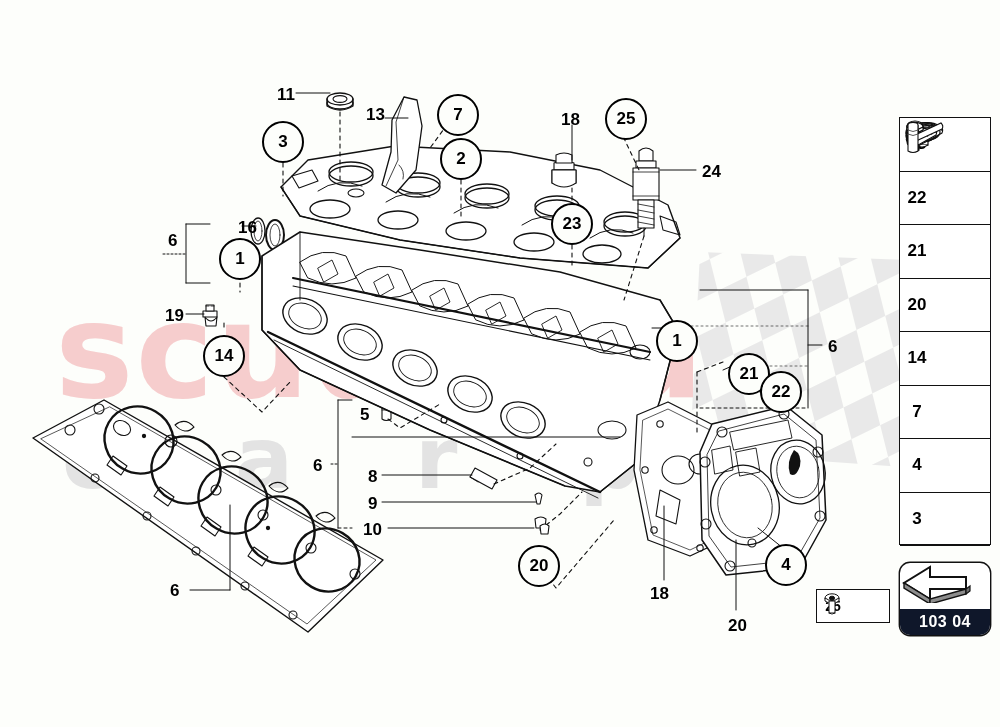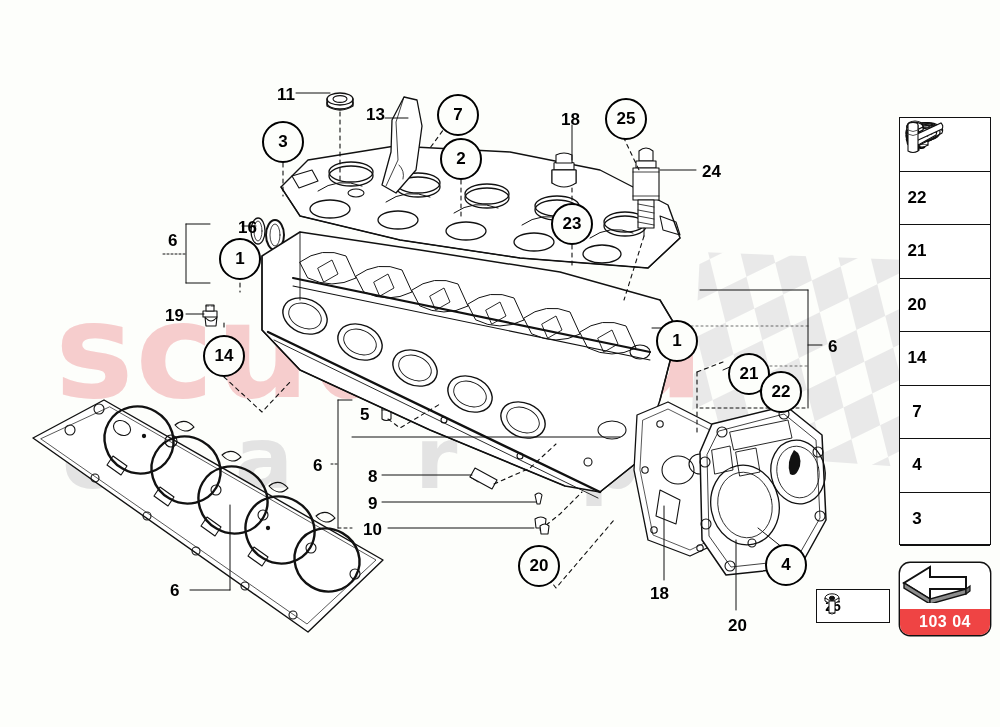--- a/index.html
+++ b/index.html
@@ -60,21 +60,21 @@
   .codebox{
     position:absolute;left:900px;top:563px;width:90px;height:72px;
     background:#fff;border-radius:10px;
     box-shadow:0 0 0 1.4px #111;
     overflow:hidden;
   }
   .codebox .arrowwrap{
     height:46px;display:flex;align-items:center;justify-content:center;
   }
   .codebox .codebar{
-    position:absolute;left:0;bottom:0;width:100%;height:26px;background:#ef4444;
+    position:absolute;left:0;bottom:0;width:100%;height:26px;background:#0f172a;
     display:flex;align-items:center;justify-content:center;
   }
   .codebox .codetxt{
     color:#fff;font-size:16px;font-weight:700;letter-spacing:.5px;
     font-family:"Liberation Sans",sans-serif;
   }
 
   
   .lbl{
     position:absolute;font-size:17px;font-weight:700;color:#000;

